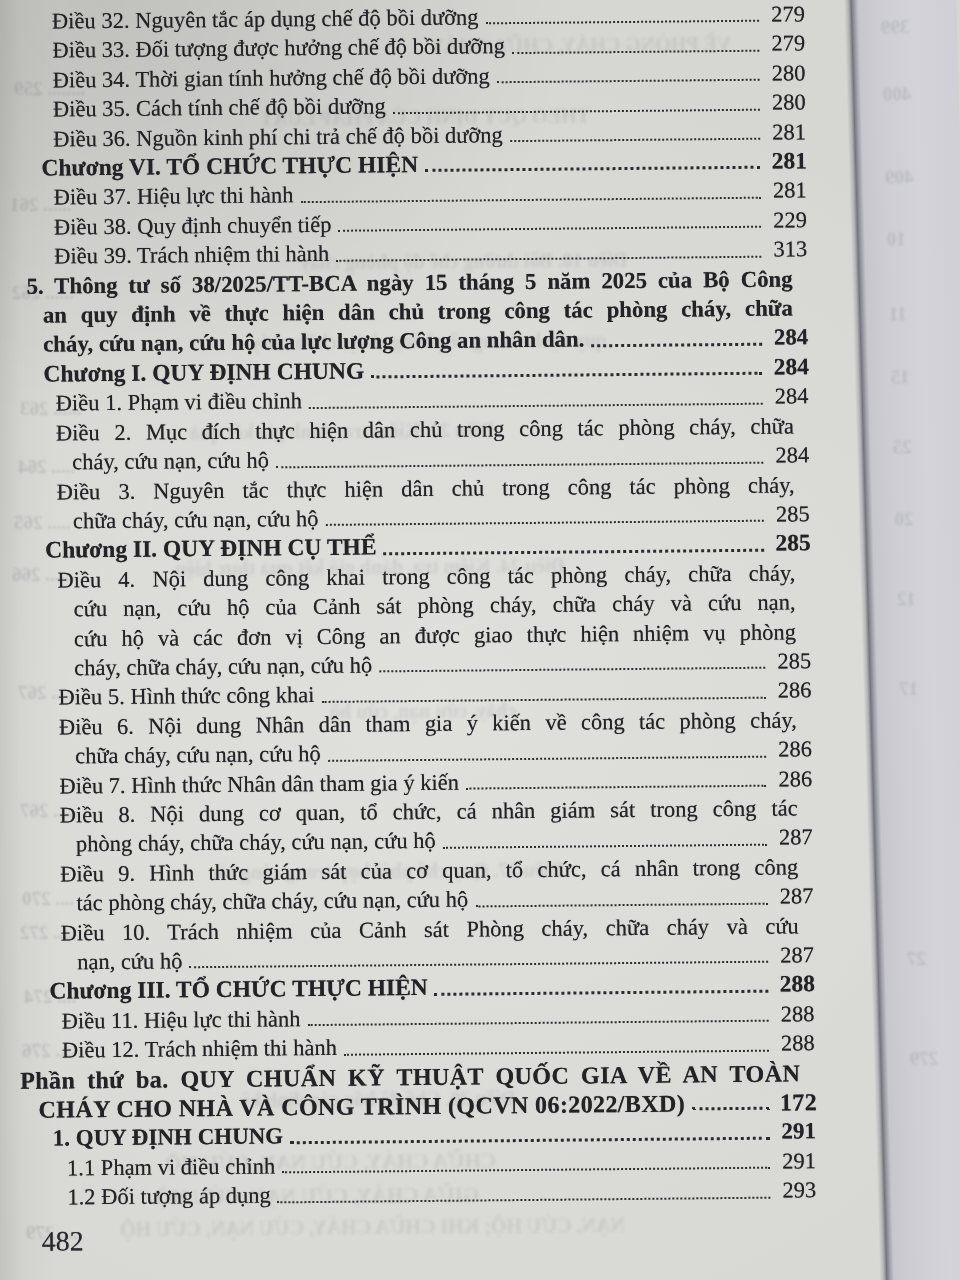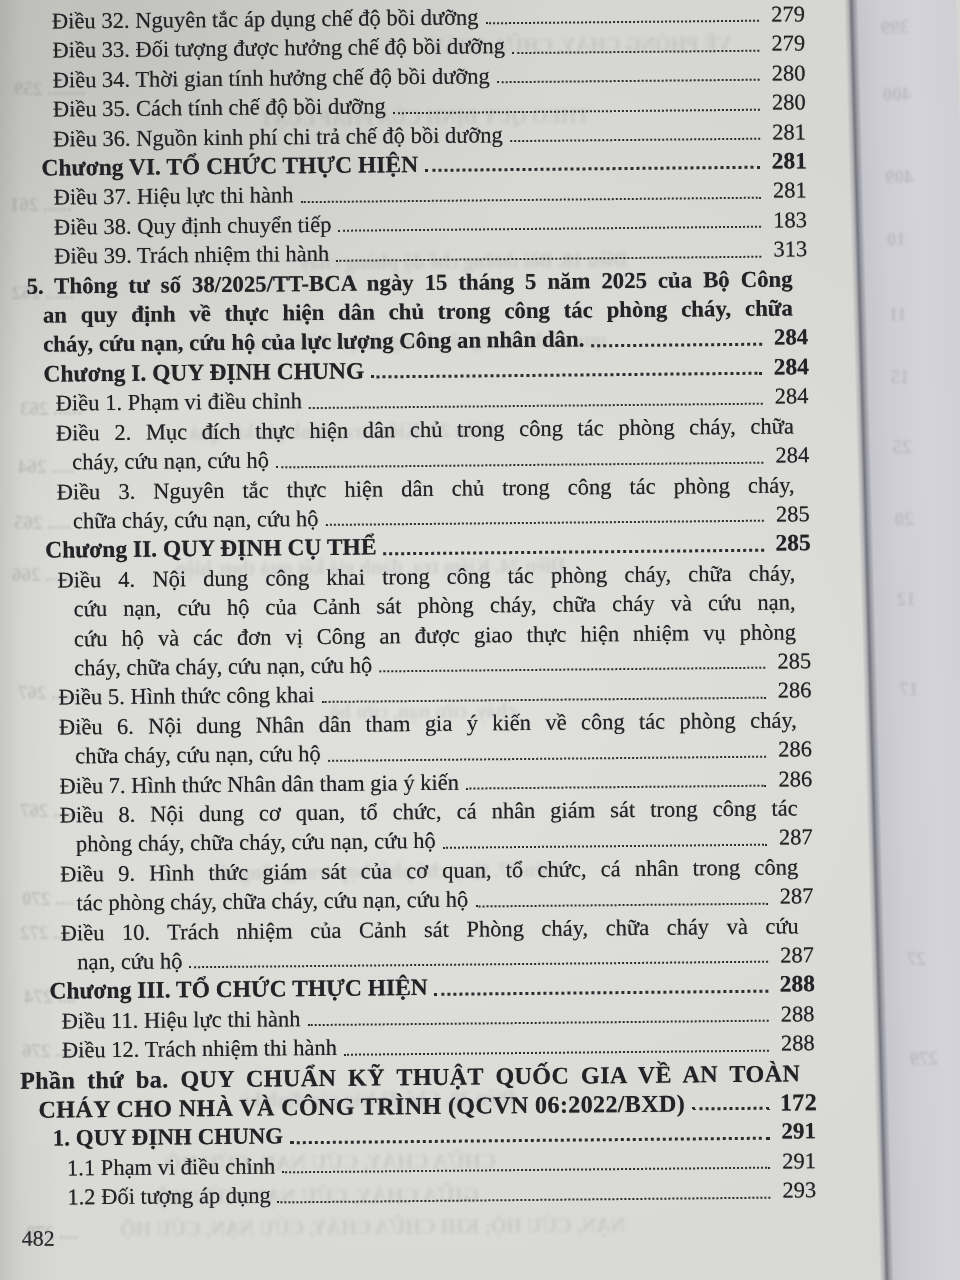--- a/index.html
+++ b/index.html
@@ -59,22 +59,22 @@
   .entry.phan { font-size: 24.2px; letter-spacing: 0.3px; }
   .entry.phan .line { margin-left: 34px; }
   .entry.phan .line.first { margin-left: 16px; }
 
   .entry.sec1 { font-size: 23px; }
   .entry.sec1 .line, .entry.sec1 .line.first { margin-left: 48px; }
 
   .entry.sub .line, .entry.sub .line.first { margin-left: 62px; }
 
   .footer {
-    position: absolute; left: 16px; top: 1222px;
-    font-size: 22px; color: #2a2a2e;
+    position: absolute; left: 36px; top: 1222px;
+    font-size: 28px; color: #2a2a2e;
     text-shadow: 0 0 0.7px rgba(35,35,40,0.6);
   }
 
   
   .ghost-layer { position: absolute; inset: 0; z-index: 2; pointer-events: none; }
   .ghost-line {
     position: absolute;
     transform: scaleX(-1) rotate(0.5deg);
     filter: blur(1.6px);
     opacity: 0.12;
@@ -198,21 +198,21 @@
           <div class="line tail first">
             <span class="text">Điều 37. Hiệu lực thi hành</span>
             <span class="leader"></span>
             <span class="pagenum">281</span>
           </div>
         </div>
         <div class="entry dieu">
           <div class="line tail first">
             <span class="text">Điều 38. Quy định chuyển tiếp</span>
             <span class="leader"></span>
-            <span class="pagenum">183</span>
+            <span class="pagenum">229</span>
           </div>
         </div>
         <div class="entry dieu">
           <div class="line tail first">
             <span class="text">Điều 39. Trách nhiệm thi hành</span>
             <span class="leader"></span>
             <span class="pagenum">313</span>
           </div>
         </div>
         <div class="entry item5 bold">

